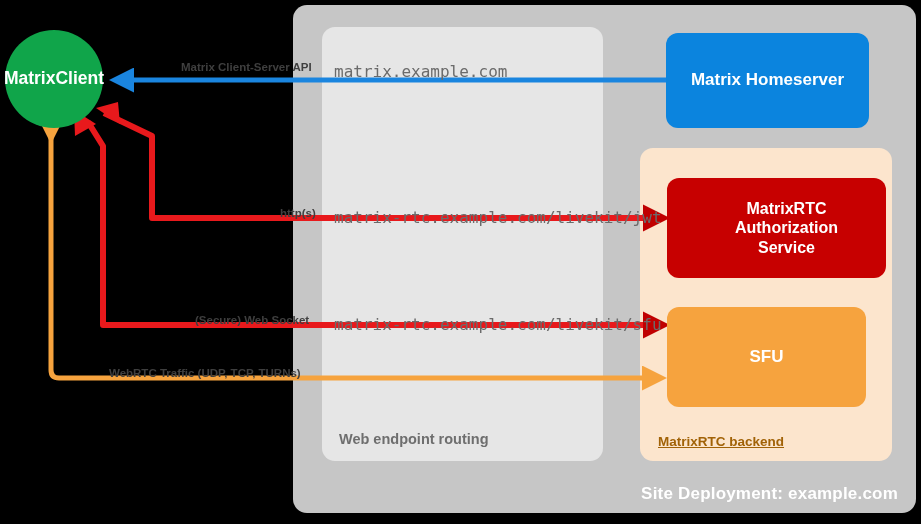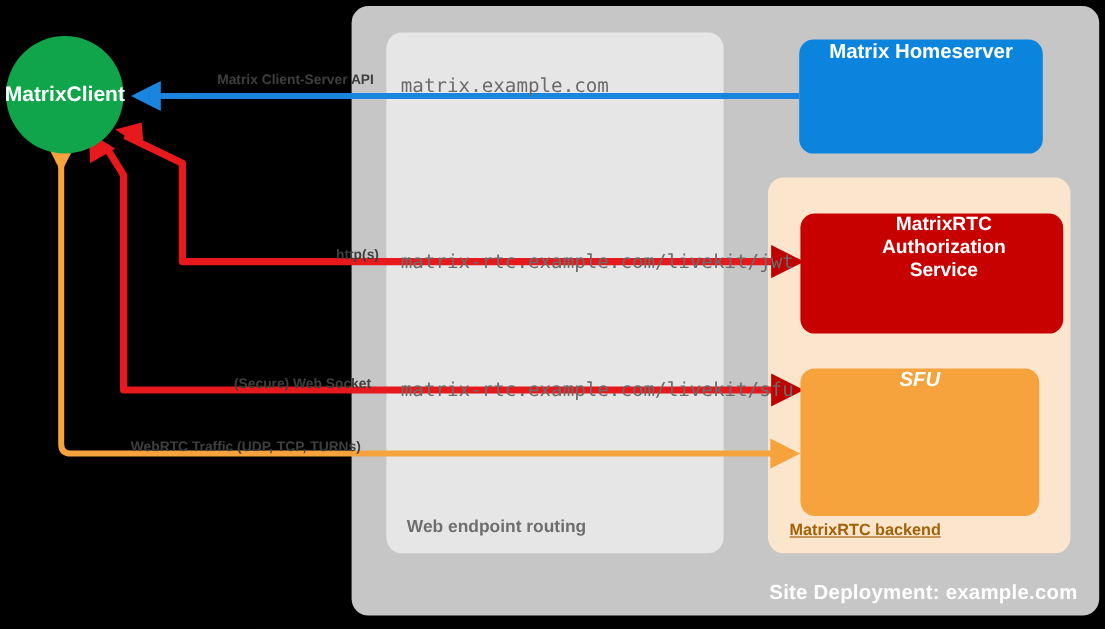--- a/index.html
+++ b/index.html
@@ -93,21 +93,21 @@
     flex-direction: row;
     align-items: center;
     justify-content: center;
     text-align: center;
     z-index: 6;
   }
 
   .node-box {
     position: absolute;
     display: flex;
-    align-items: flex-start;
+    align-items: center;
     justify-content: center;
     text-align: center;
     color: #ffffff;
     font-weight: bold;
     border-radius: 12px;
     z-index: 5;
     line-height: 1.2;
   }
   .homeserver {
     left: 666px;
@@ -123,24 +123,23 @@
     width: 199px;
     height: 100px;
     background: #c70000;
     font-size: 16px;
     padding-left: 20px;
   }
   .sfu {
     left: 667px;
     top: 307px;
     width: 199px;
-    height: 123px;
+    height: 100px;
     background: #f6a33e;
     font-size: 17px;
-    font-style: italic;
   }
 
   
   .wires {
     position: absolute;
     left: 0;
     top: 0;
     width: 921px;
     height: 524px;
     z-index: 4;

